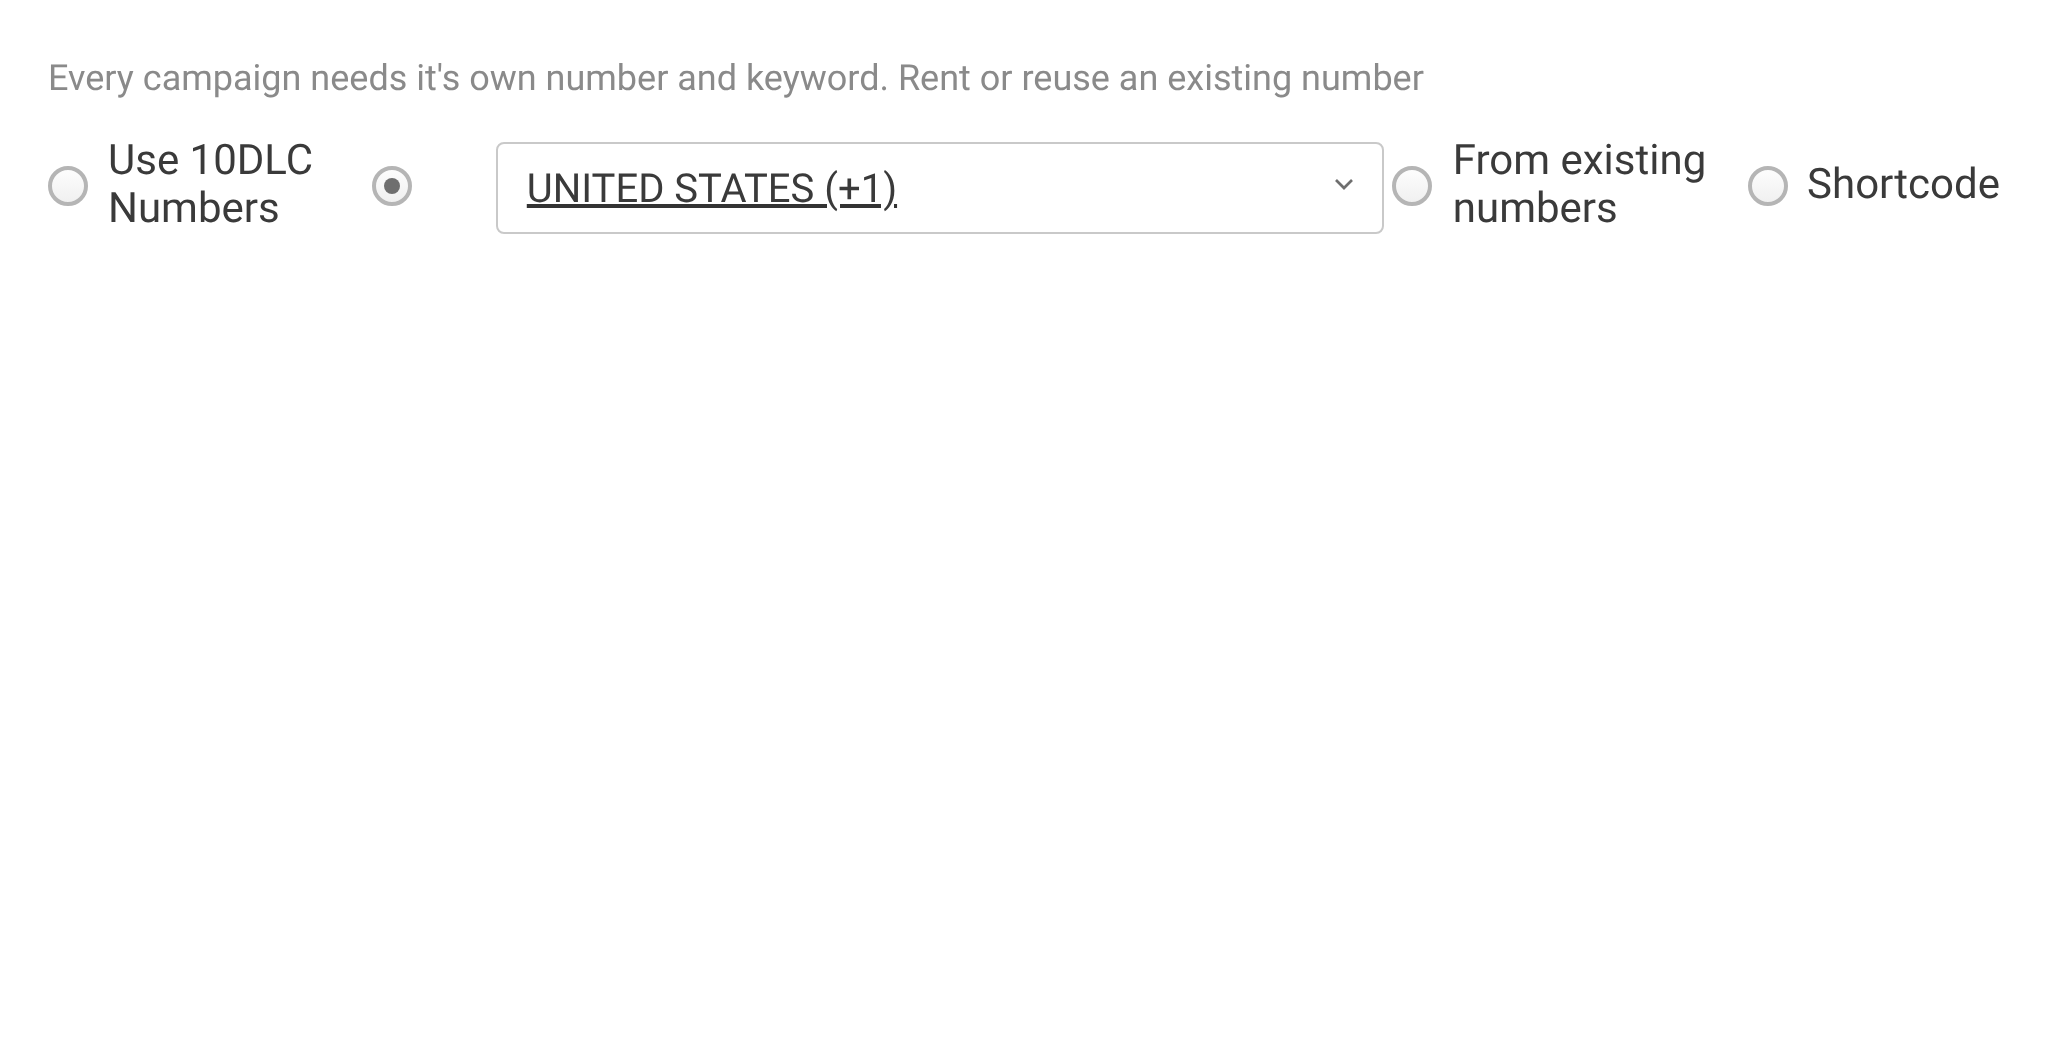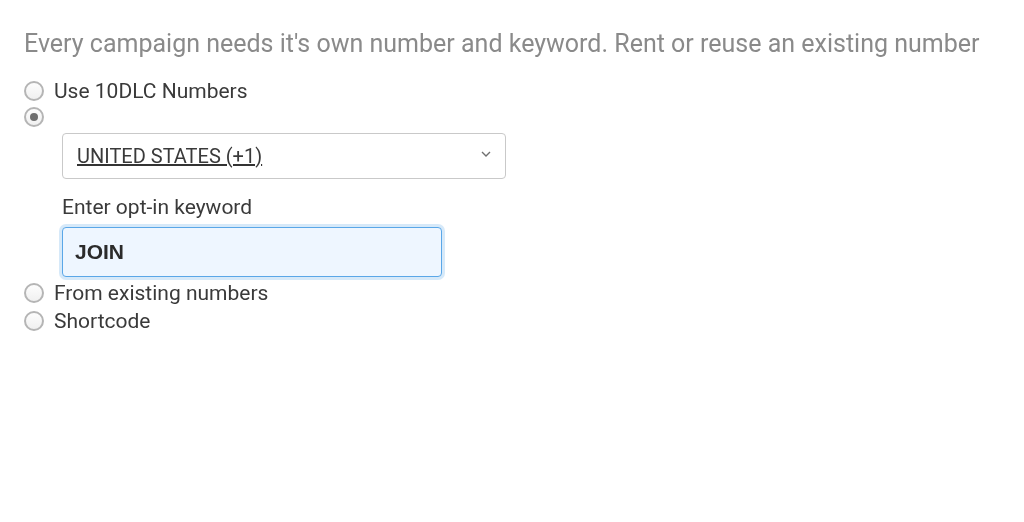--- a/index.html
+++ b/index.html
@@ -13,28 +13,28 @@
       padding: 28px 24px;
       color: #333;
     }
     .section-title {
       font-size: 26px;
       font-weight: 700;
       color: #3a3a3a;
       margin-bottom: 6px;
     }
     .section-desc {
-      font-size: 25px;
+      font-size: 18px;
       color: #8a8a8a;
       margin-bottom: 18px;
       line-height: 1.3;
     }
     .radio-group {
       display: flex;
-      flex-direction: column;
+      flex-direction: row;
       gap: 4px;
     }
     .radio-row {
       display: flex;
       align-items: center;
       gap: 10px;
     }
     .radio-circle {
       width: 20px;
       height: 20px;
@@ -136,24 +136,20 @@
     <div class="nested">
       <div class="select-wrap">
         <div class="select-box">UNITED STATES (+1)</div>
         <span class="chevron">
           <svg viewBox="0 0 24 24">
               <polyline points="6 9 12 15 18 9"></polyline>
             </svg>
         </span>
       </div>
 
-      <div>
-        <div class="field-label">Enter opt-in keyword</div>
-        <input type="text" class="text-input" value="JOIN" style="">
-      </div>
     </div>
 
     <div class="radio-row">
       <span class="radio-circle"></span>
       <span class="radio-label">From existing numbers</span>
     </div>
 
     <div class="radio-row">
       <span class="radio-circle"></span>
       <span class="radio-label">Shortcode</span>

